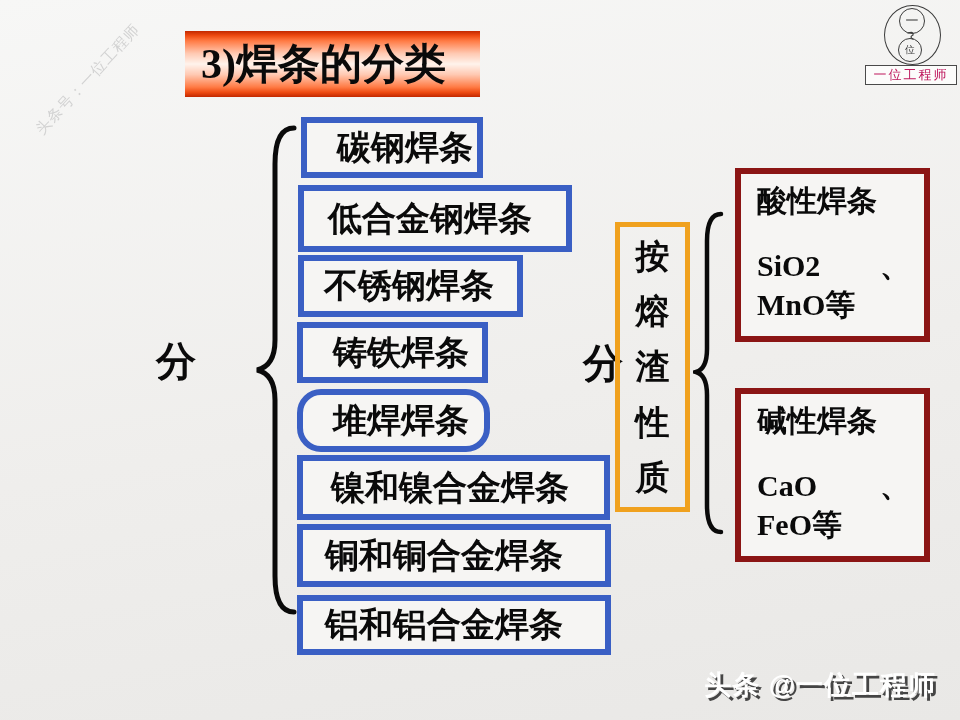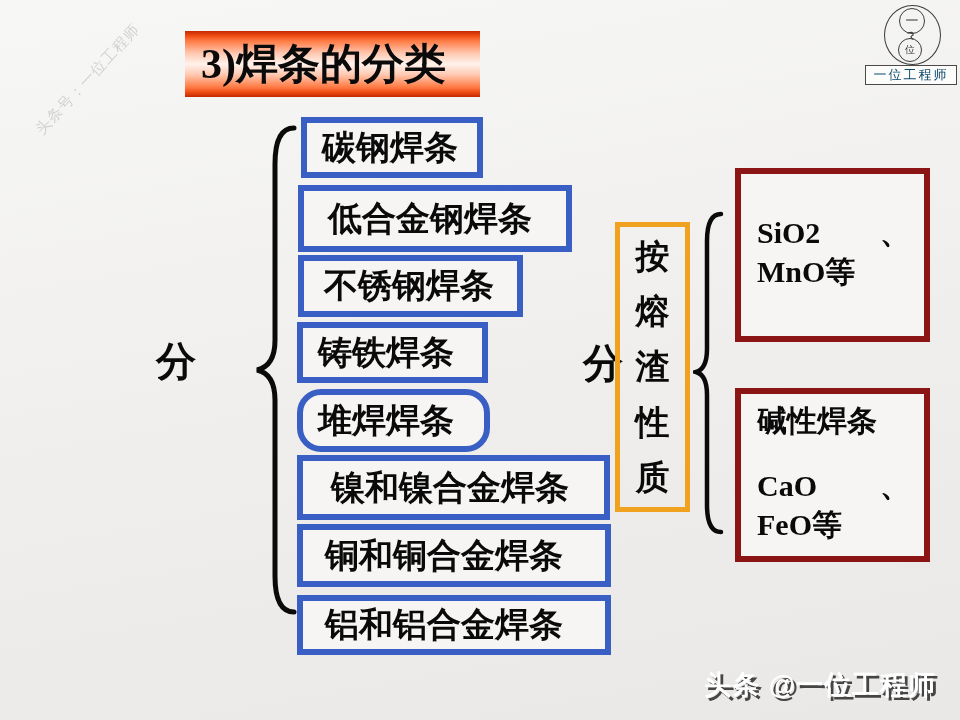--- a/index.html
+++ b/index.html
@@ -29,21 +29,21 @@
   .title-banner .t{
     font-size:42px;font-weight:bold;line-height:1;
   }
   
   .ubox{
     position:absolute;
     border:6px solid #3A5FC4;
     background:#f6f5f3;
     box-sizing:border-box;
     display:flex;align-items:center;
-    padding-left:15px;
+    padding-left:30px;
     font-size:34px;font-weight:bold;
     white-space:nowrap;
   }
   
   .ybox{
     position:absolute;left:183px;top:275px;width:72px;height:182px;
     border:6px solid #FFFF00;background:transparent;
     box-sizing:border-box;
     display:flex;align-items:center;justify-content:center;
   }
@@ -79,21 +79,21 @@
   
   .logo{position:absolute;left:860px;top:2px;width:100px;height:90px;}
   .logo .big-circle{position:absolute;left:24px;top:3px;width:55px;height:58px;border:1.5px solid #3c3c3c;border-radius:50%;}
   .logo .c-top{position:absolute;left:39px;top:6px;width:24px;height:24px;border:1.5px solid #3c3c3c;border-radius:50%;display:flex;align-items:center;justify-content:center;font-size:13px;color:#333;}
   .logo .c-bot{position:absolute;left:38px;top:36px;width:22px;height:22px;border:1.5px solid #3c3c3c;border-radius:50%;display:flex;align-items:center;justify-content:center;font-size:10px;color:#333;}
   .logo .squiggle{position:absolute;left:45px;top:29px;}
   .logo .plate{
     position:absolute;left:5px;top:63px;width:92px;height:20px;
     border:1.5px solid #4a4a4a;background:#fcfcfb;
     display:flex;align-items:center;justify-content:center;
-    font-size:13px;color:#0c4a6e;letter-spacing:2px;
+    font-size:13px;color:#be185d;letter-spacing:2px;
     box-sizing:border-box;
   }
   
   .bottom-wm{
     position:absolute;right:24px;top:667px;
     font-size:27px;font-weight:bold;color:#ffffff;
     text-shadow:3px 3px 0 #454545;
     font-family:"Liberation Sans","DejaVu Sans",sans-serif;
     letter-spacing:1px;
   }
@@ -143,20 +143,21 @@
   <span class="prefix-char" style="left:583px;top:344px;">分</span>
   <div class="obox">
     <div class="vlabel5">按熔渣性质</div>
   </div>
 
   <svg class="brace" style="left:693px;top:211px;" width="32" height="324" viewBox="0 0 32 324">
     <path d="M28,3 Q14,3 14,30 L14,138 Q14,158 3,161 Q14,164 14,184 L14,294 Q14,321 28,321" fill="none" stroke="#0a0a0a" stroke-width="4.5" stroke-linecap="round"></path>
   </svg>
 
   <div class="mbox" style="left:735px;top:168px;">
+    <div class="mtitle">酸性焊条</div>
     <div class="mrow">
       <span>SiO2</span>
       <span>、</span>
     </div>
     <div class="mbottom">MnO等</div>
   </div>
 
   <div class="mbox" style="left:735px;top:388px;">
     <div class="mtitle">碱性焊条</div>
     <div class="mrow">

